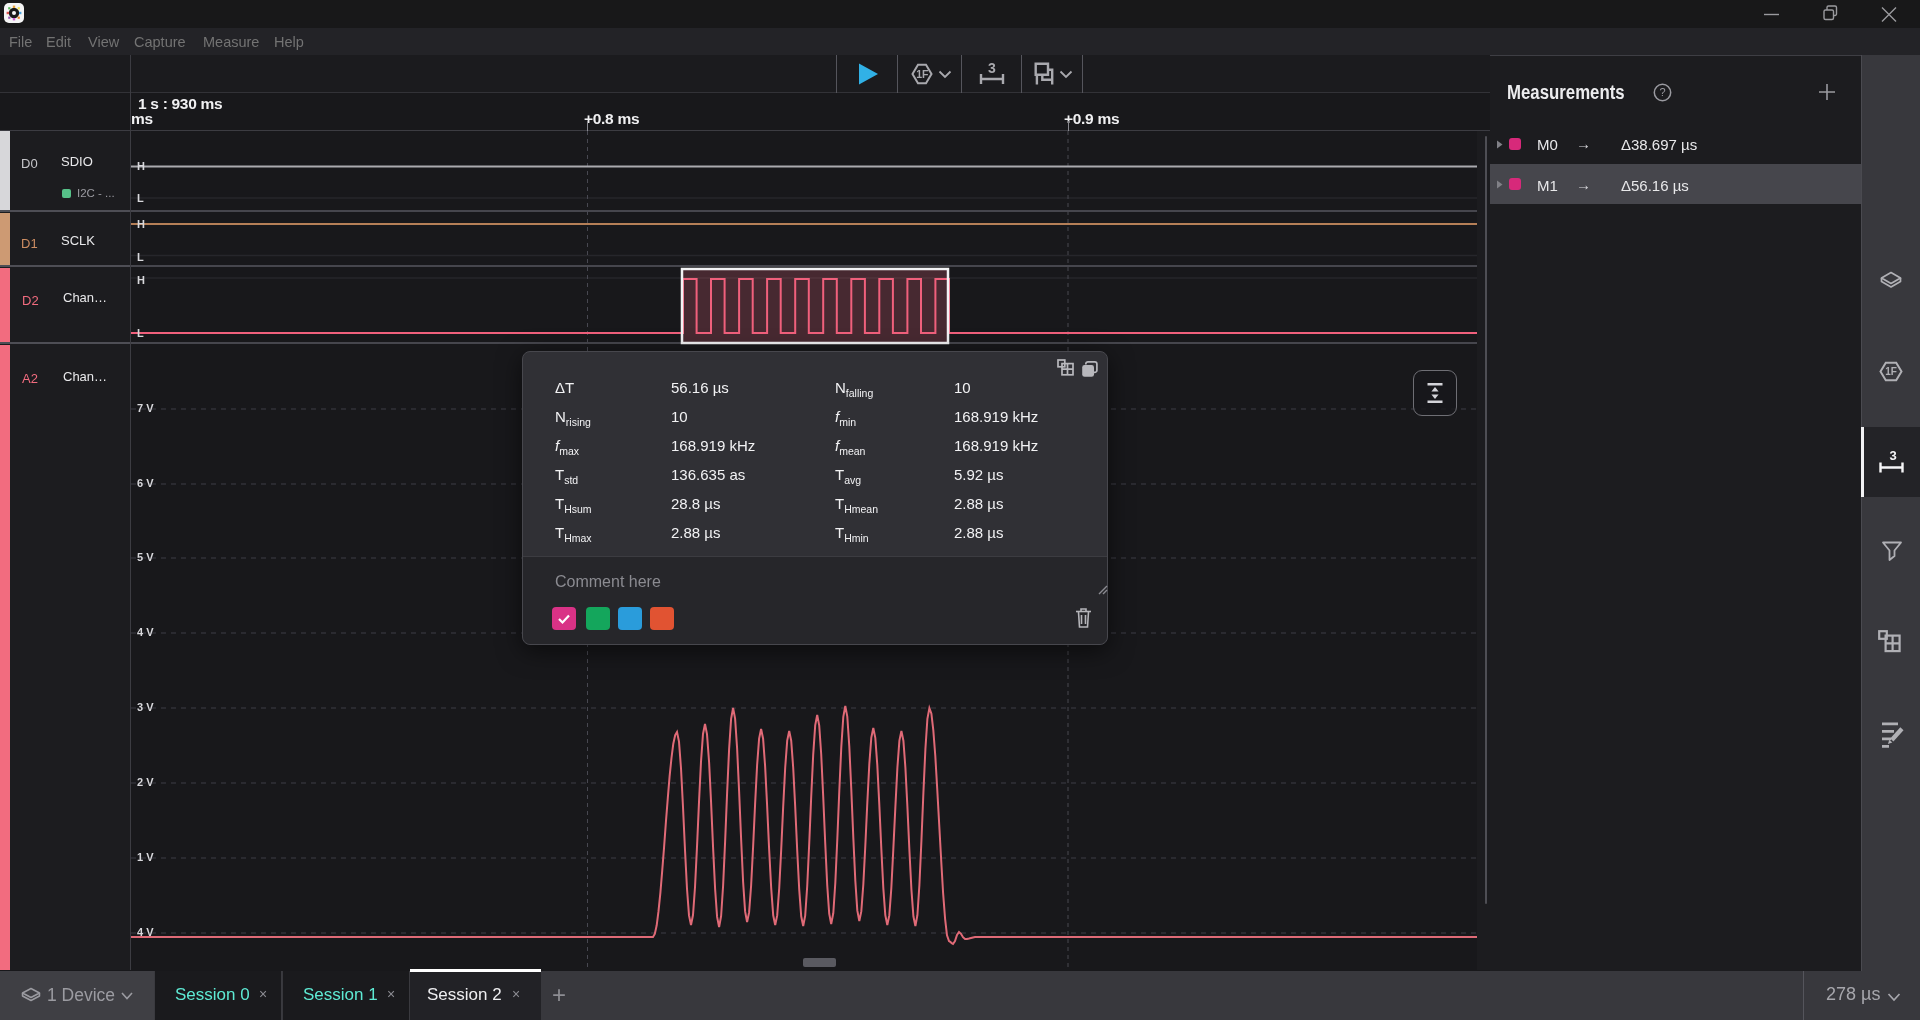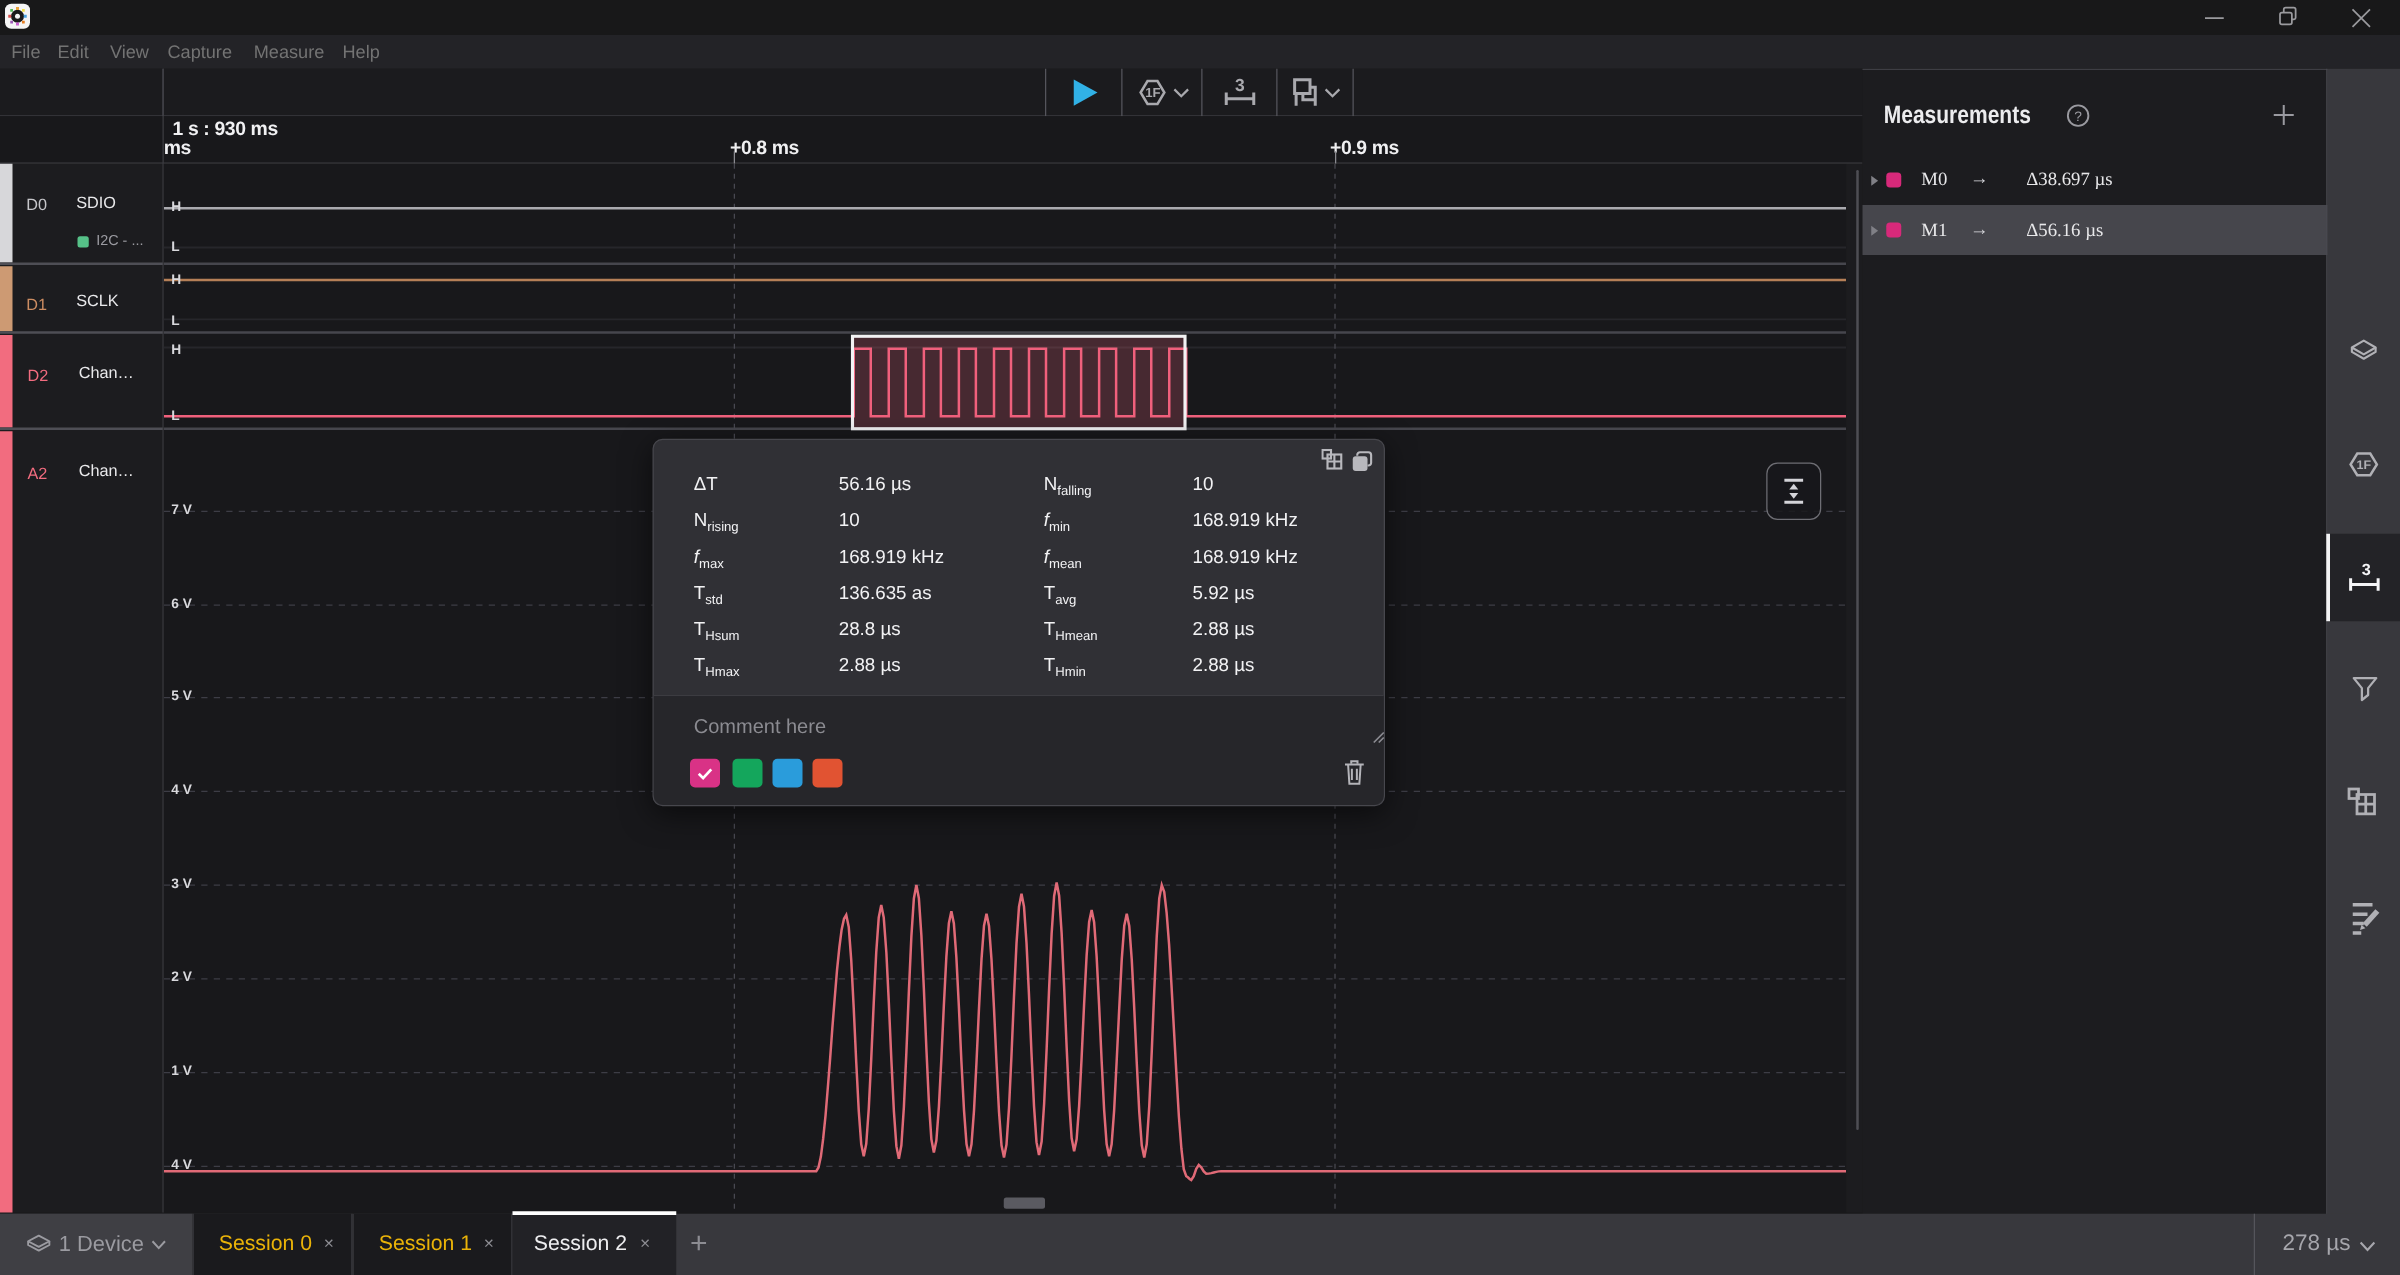--- a/index.html
+++ b/index.html
@@ -44,26 +44,26 @@
 #popup-bottom { left:0px; top:204px; width:584px; height:88px; background:#26262a; border-top:1px solid #3c3c41; border-radius:0 0 8px 8px; }
 .stat-label { font-size:15px; color:#f2f2f4; }
 .stat-label sub { font-size:10.5px; }
 .stat-val { font-size:15px; color:#f2f2f4; }
 .swatch { top:255px; width:24px; height:23px; border-radius:4px; }
 
 
 #rightpanel { left:1490px; top:55px; width:372px; height:917px; background:#1c1c1f; border-top:1px solid #3e3e44; }
 #iconstrip { left:1862px; top:55px; width:58px; height:917px; background:#38383d; }
 #mtitle { font-size:20px; font-weight:bold; color:#ececee; }
-.mrow-txt { font-size:15px; color:#e8e8ea;font-family:Liberation Serif, serif; }
+.mrow-txt { font-size:15px; color:#e8e8ea; }
 
 
 #bottombar { left:0; top:971px; width:1920px; height:49px; background:#38383d; }
 .tab { top:971px; height:49px; }
-.tabtxt { font-size:17px; color:#eab308; }
+.tabtxt { font-size:17px; color:#5eead4; }
 </style>
 </head>
 <body>
 <div id="page">
 
 <div class="abs" id="titlebar"></div>
 <div class="abs" id="appicon"></div>
 <svg class="abs" style="left:6px;top:5px" width="16" height="16" viewBox="0 0 16 16">
   <circle cx="8" cy="8" r="5.2" fill="#1a1a1a"></circle>
   <circle cx="8" cy="8" r="2" fill="#f5f5f5"></circle>

